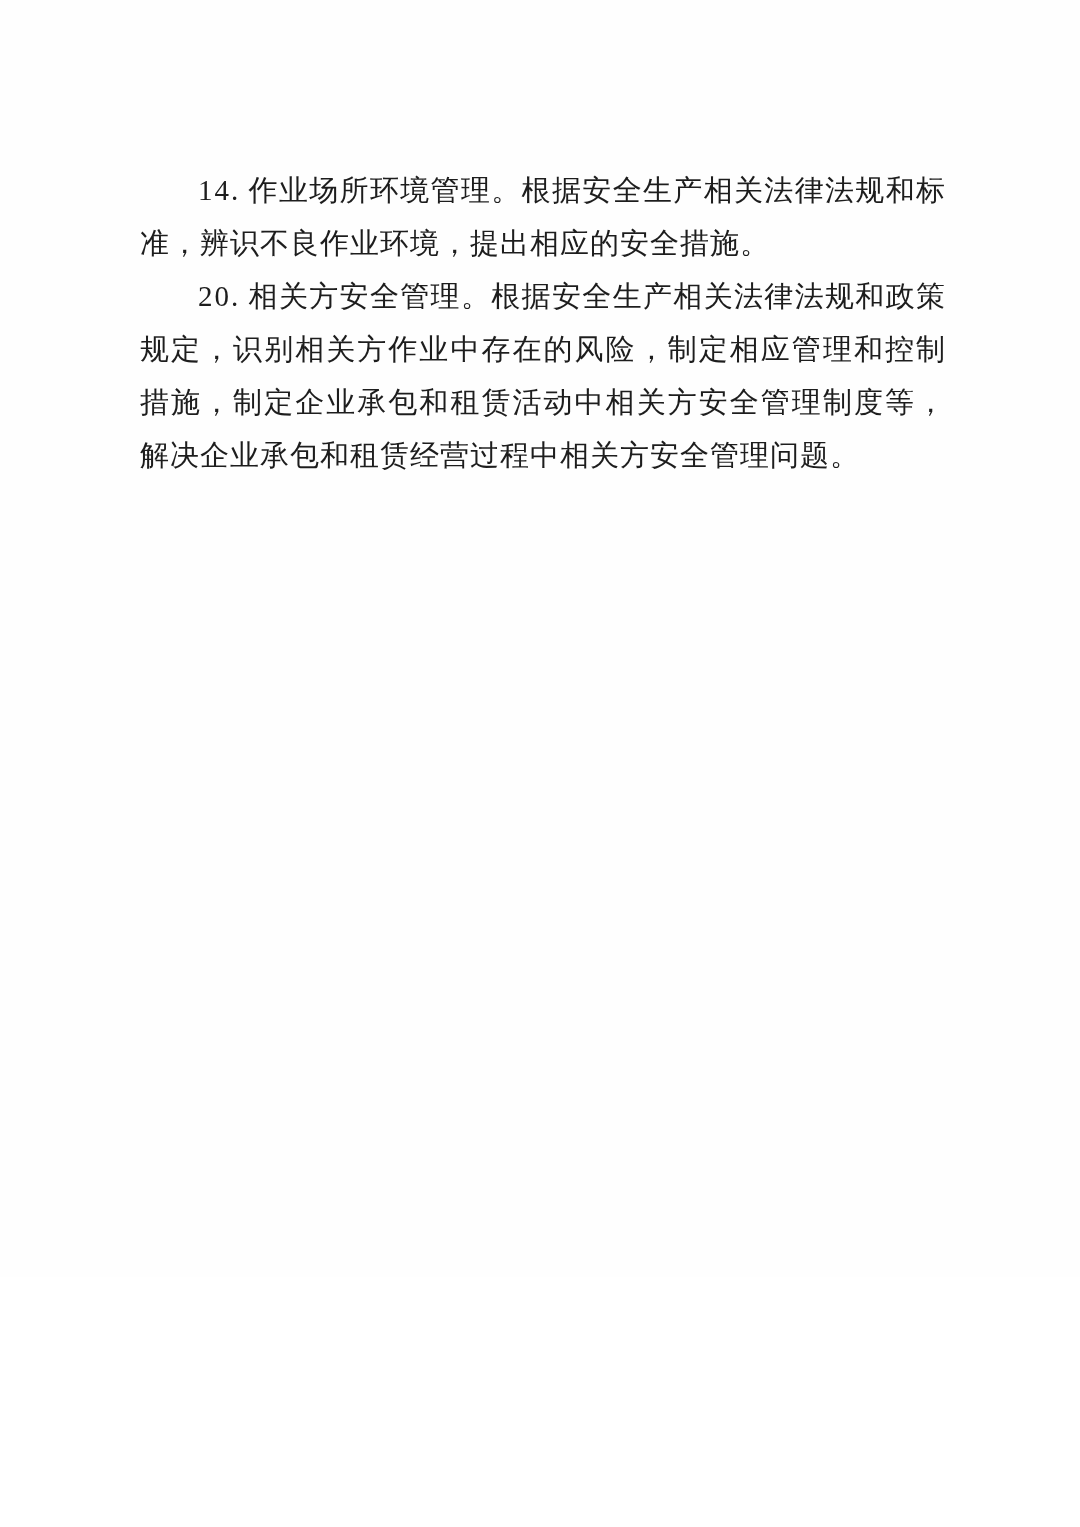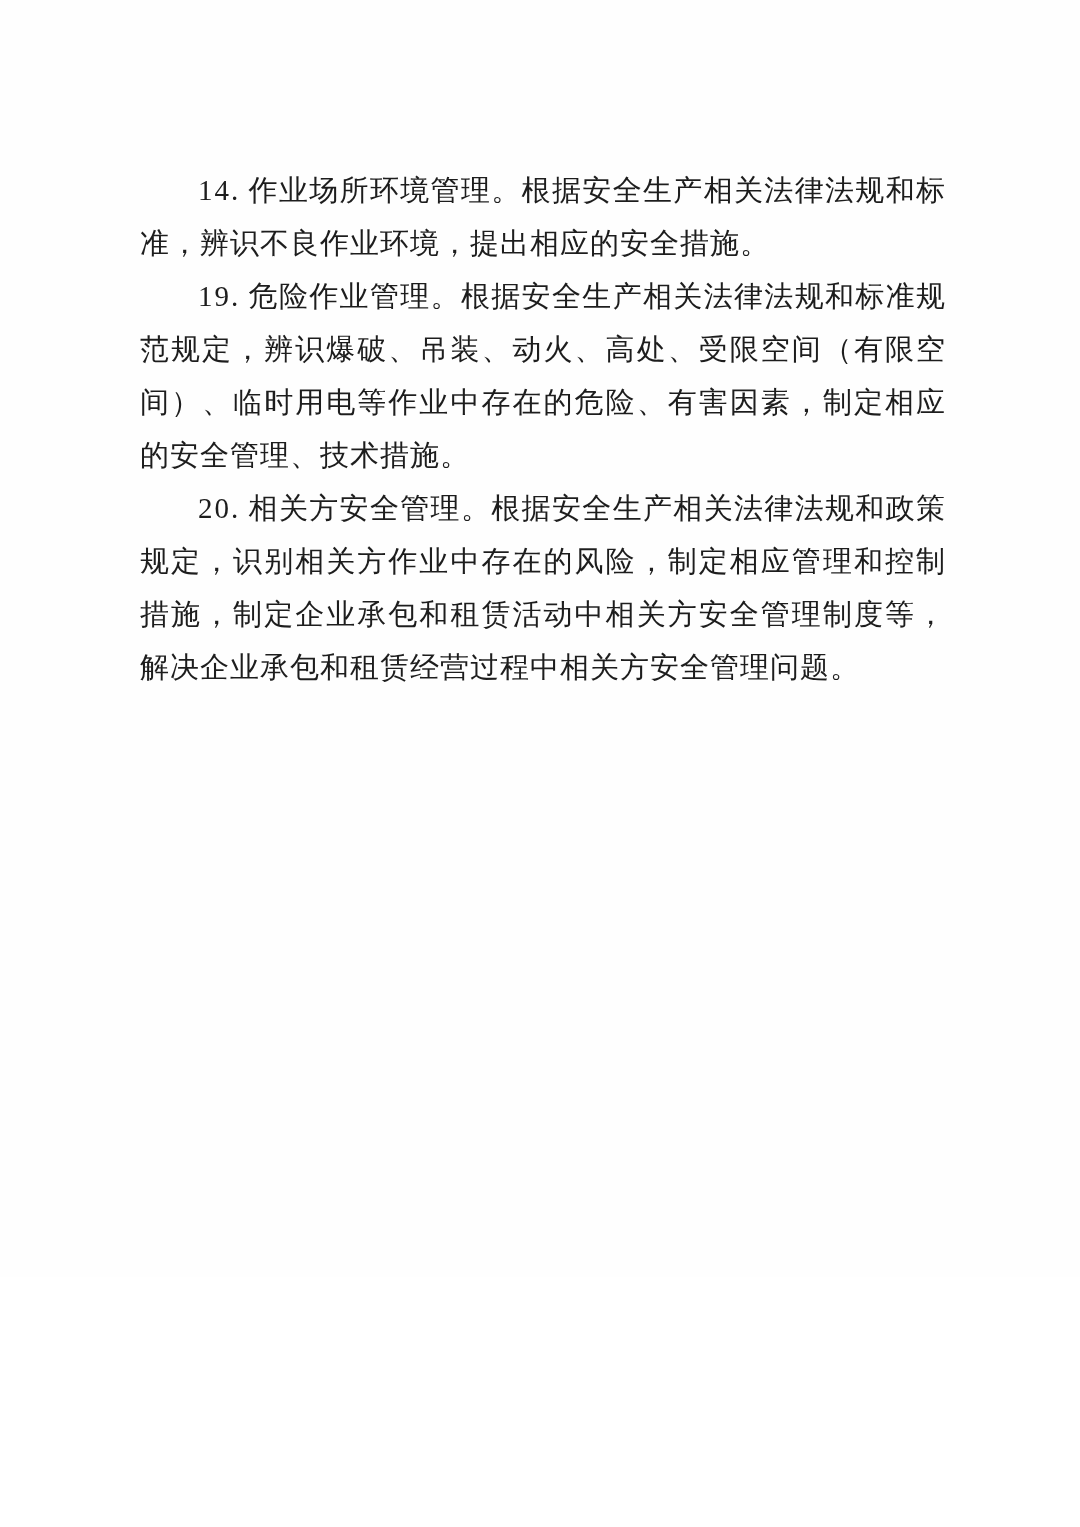--- a/index.html
+++ b/index.html
@@ -65,21 +65,20 @@
 <div class="page">
 
   <div class="content">
 
     <p class="para"><span class="num">14.</span><span>作业场所环境管理。根据安全生产相关法律法规和标准，辨识不良作业环境，提出相应的安全措施。</span></p>
 
 
 
 
 
-    <p class="para"><span class="num">19.</span><span>危险作业管理。根据安全生产相关法律法规和标准规范规定，辨识爆破、吊装、动火、高处、受限空间（有限空间）、临时用电等作业中存在的危险、有害因素，制定相应的安全管理、技术措施。</span></p>
 
     <p class="para"><span class="num">20.</span><span>相关方安全管理。根据安全生产相关法律法规和政策规定，识别相关方作业中存在的风险，制定相应管理和控制措施，制定企业承包和租赁活动中相关方安全管理制度等，解决企业承包和租赁经营过程中相关方安全管理问题。</span></p>
 
   </div>
 
   <div class="footer">
     <span class="dash">—</span>
     <span class="pagenum">14</span>
     <span class="dash">—</span>
   </div>

